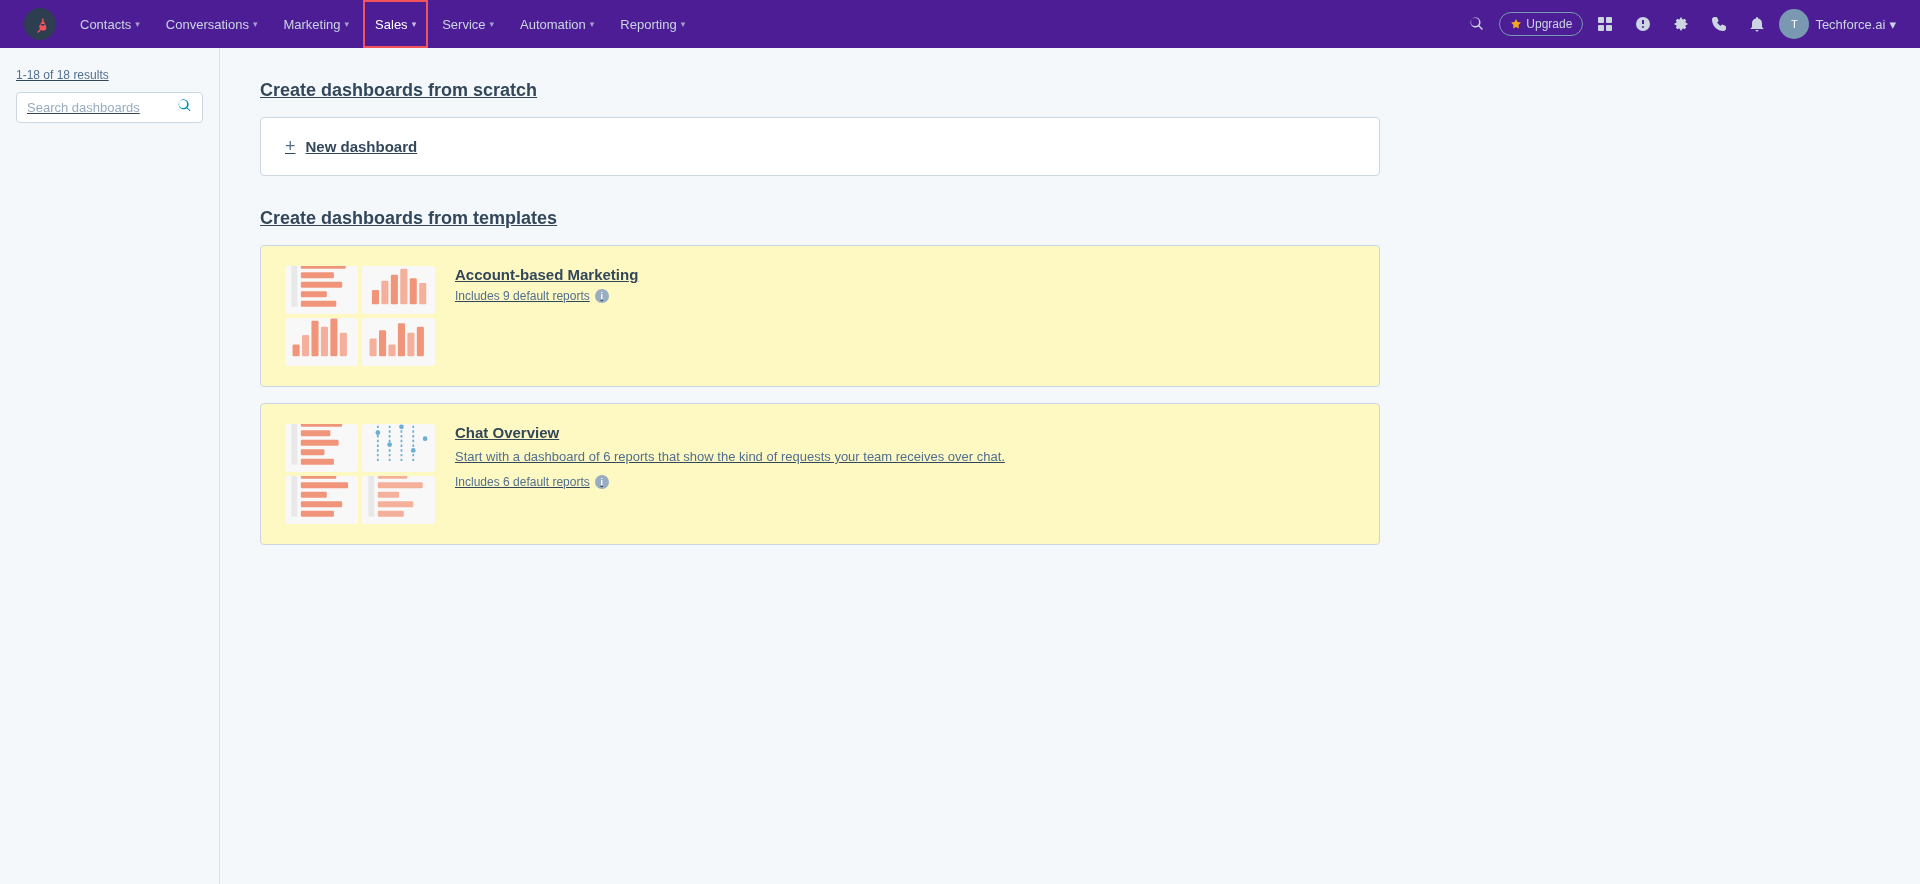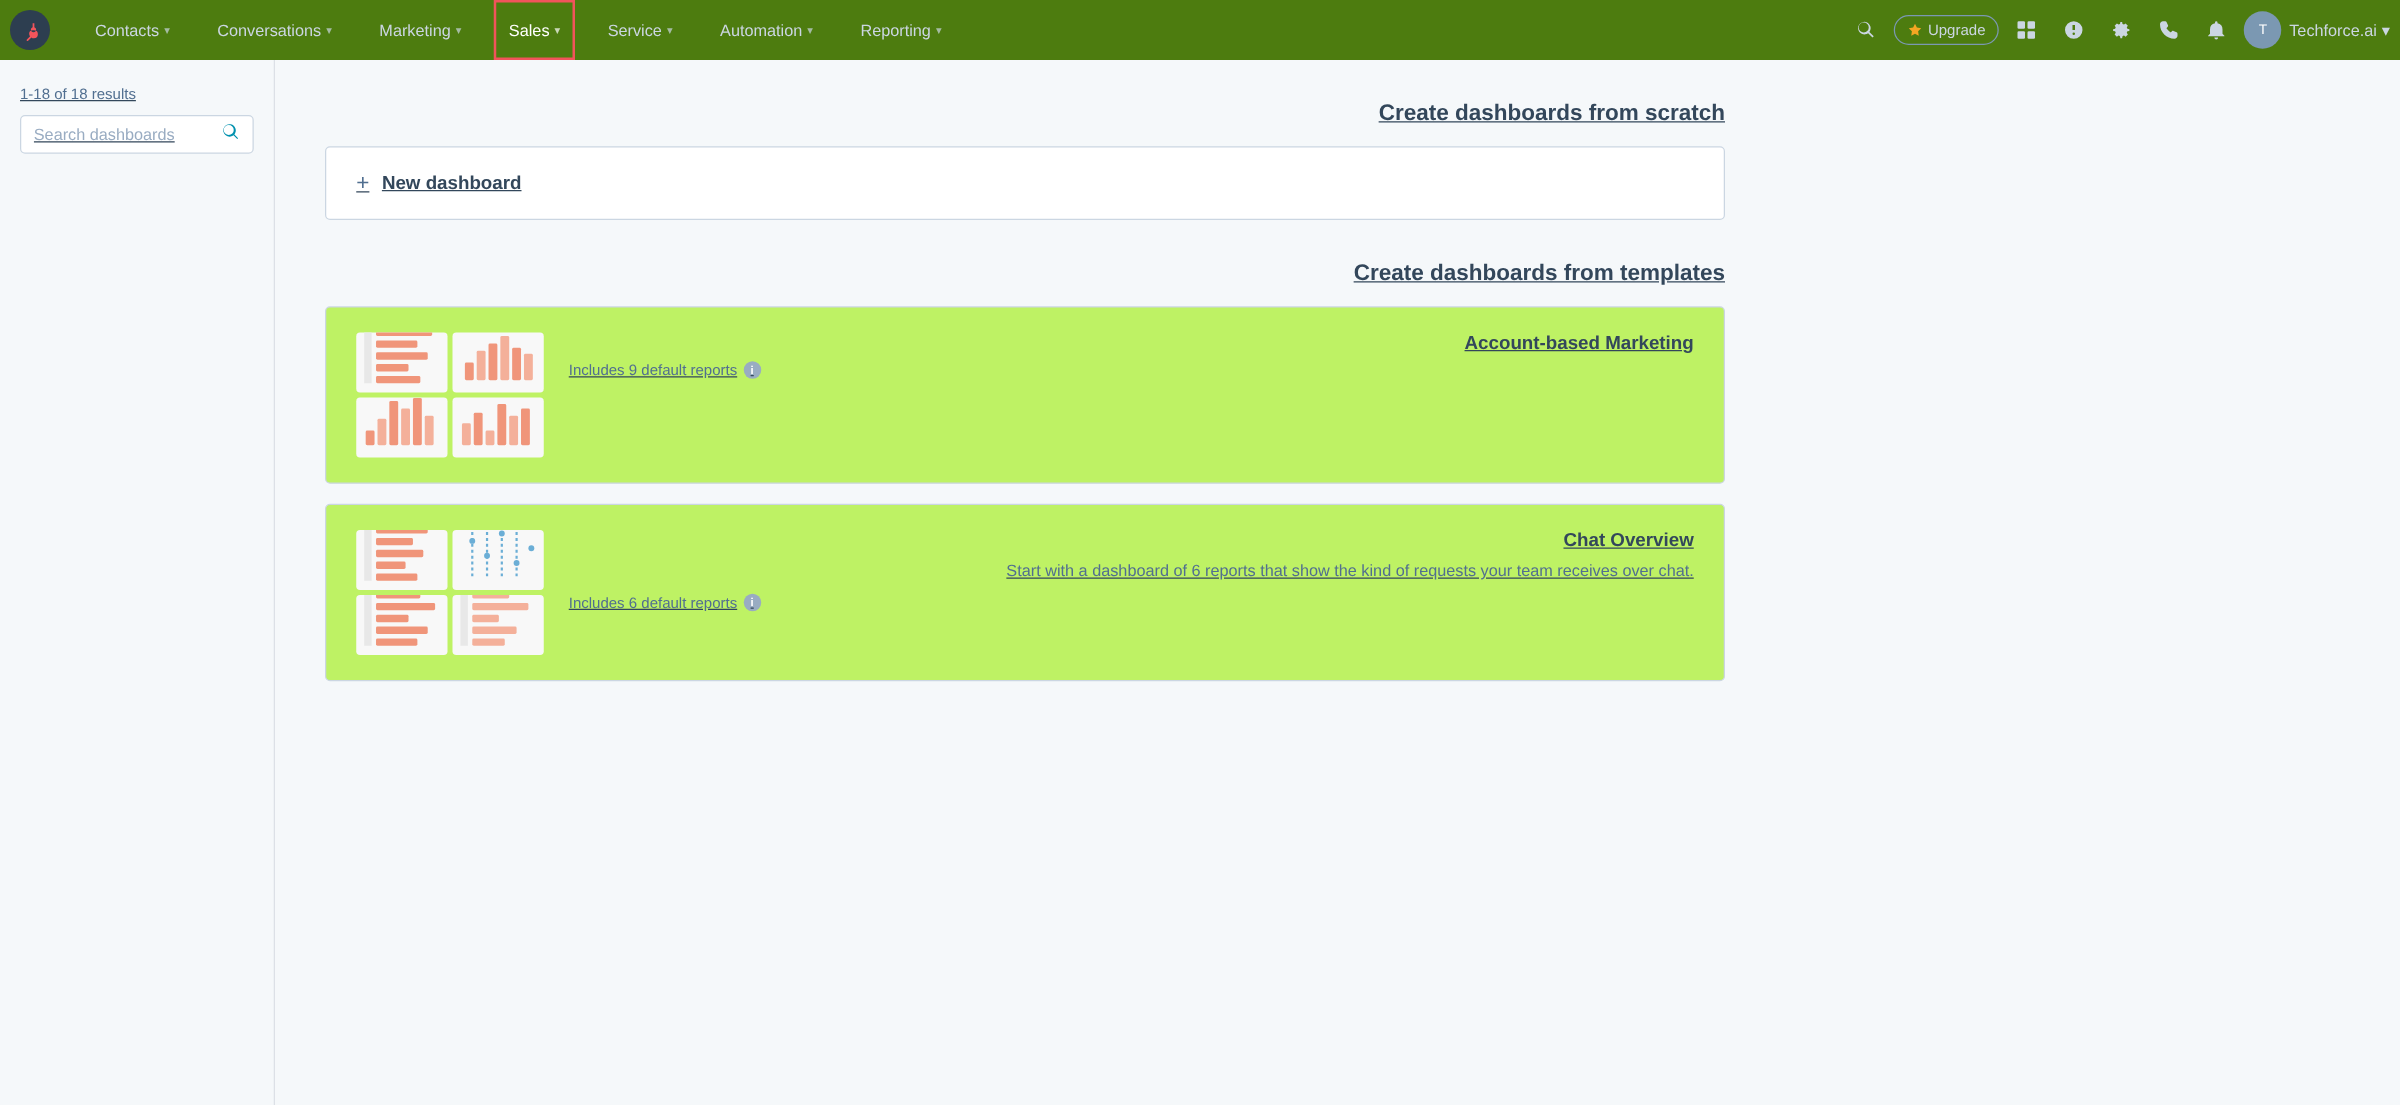--- a/index.html
+++ b/index.html
@@ -1,25 +1,25 @@
 <!DOCTYPE html>
 <html><head>
   <meta charset="utf-8">
   <style>
     * { margin: 0; padding: 0; box-sizing: border-box; }
     body { font-family: -apple-system, BlinkMacSystemFont, 'Segoe UI', Helvetica, Arial, sans-serif; background: #f5f8fa; color: #33475b; }
 
     
     .topnav {
-      background: #4d7c0f;
+      background: #4c1d95;
       height: 48px;
       display: flex;
       align-items: center;
-      padding: 0 8px;
-      gap: 14px;
+      padding: 0 24px;
+      gap: 2px;
       position: relative;
       z-index: 100;
     }
     .nav-logo {
       width: 32px; height: 32px;
       margin-right: 10px;
       flex-shrink: 0;
     }
     .nav-item {
       color: #cbd6e2;
@@ -130,21 +130,20 @@
       cursor: pointer;
       font-size: 14px;
       flex-shrink: 0;
     }
 
     
     .content {
       flex: 1;
       padding: 32px 40px;
       max-width: 1200px;
-      text-align: right;
     }
     .section-title {
       font-size: 18px;
       font-weight: 700;
       color: #33475b;
       margin-bottom: 16px;
     }
 
     
     .new-dashboard-card {
@@ -168,21 +167,21 @@
       font-size: 15px;
       font-weight: 600;
       color: #33475b;
     }
 
     
     .templates-section { margin-bottom: 32px; }
     .template-card {
       border: 1px solid #cbd6e2;
       border-radius: 4px;
-      background: #bef264;
+      background: #fef9c3;
       padding: 20px 24px;
       display: flex;
       align-items: flex-start;
       gap: 20px;
       cursor: pointer;
       margin-bottom: 16px;
       transition: border-color 0.15s, box-shadow 0.15s;
     }
 
     

